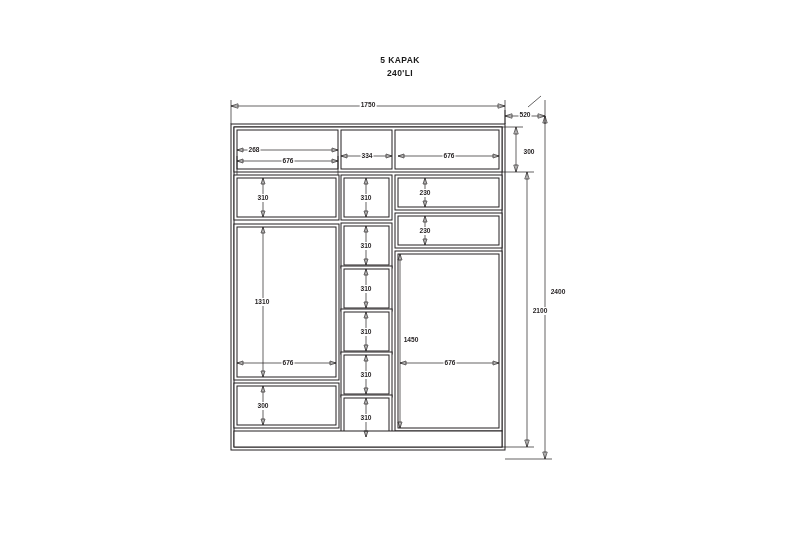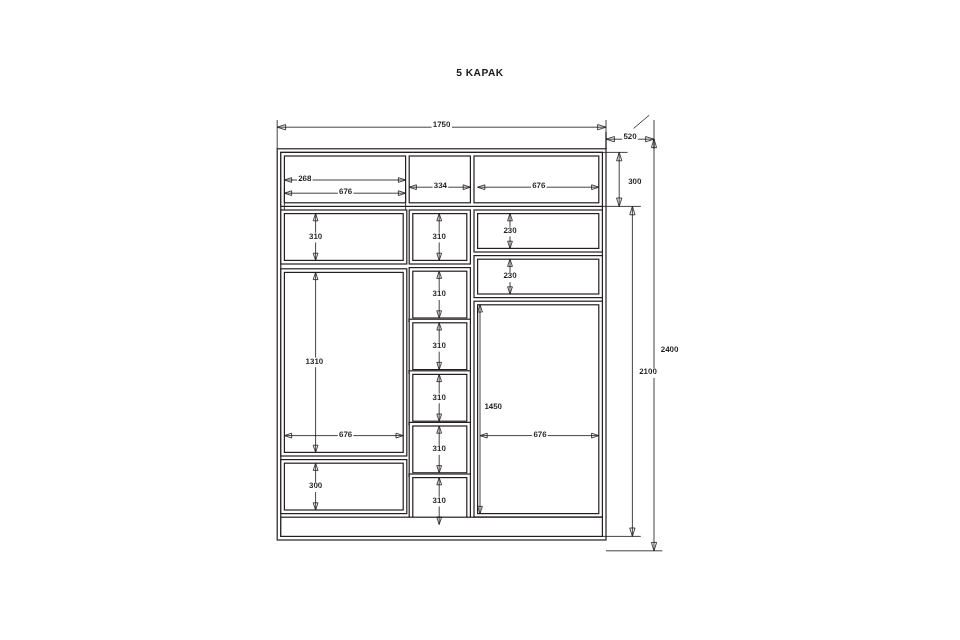--- a/index.html
+++ b/index.html
@@ -53,20 +53,21 @@
   }
   .lbl.c { transform: translate(-50%, -50%); }
 </style>
 </head>
 <body>
 
 <div id="stage">
 
   <div class="title-block">
     <div>5 KAPAK</div>
+    <div>240'LI</div>
   </div>
 
   <svg width="800" height="533">
 
     <rect class="panel" x="231" y="124" width="274" height="326"></rect>
 
     <rect class="ln w1" x="234" y="127" width="268" height="320"></rect>
 
     <rect class="panel" x="234" y="127" width="268" height="45"></rect>
 

